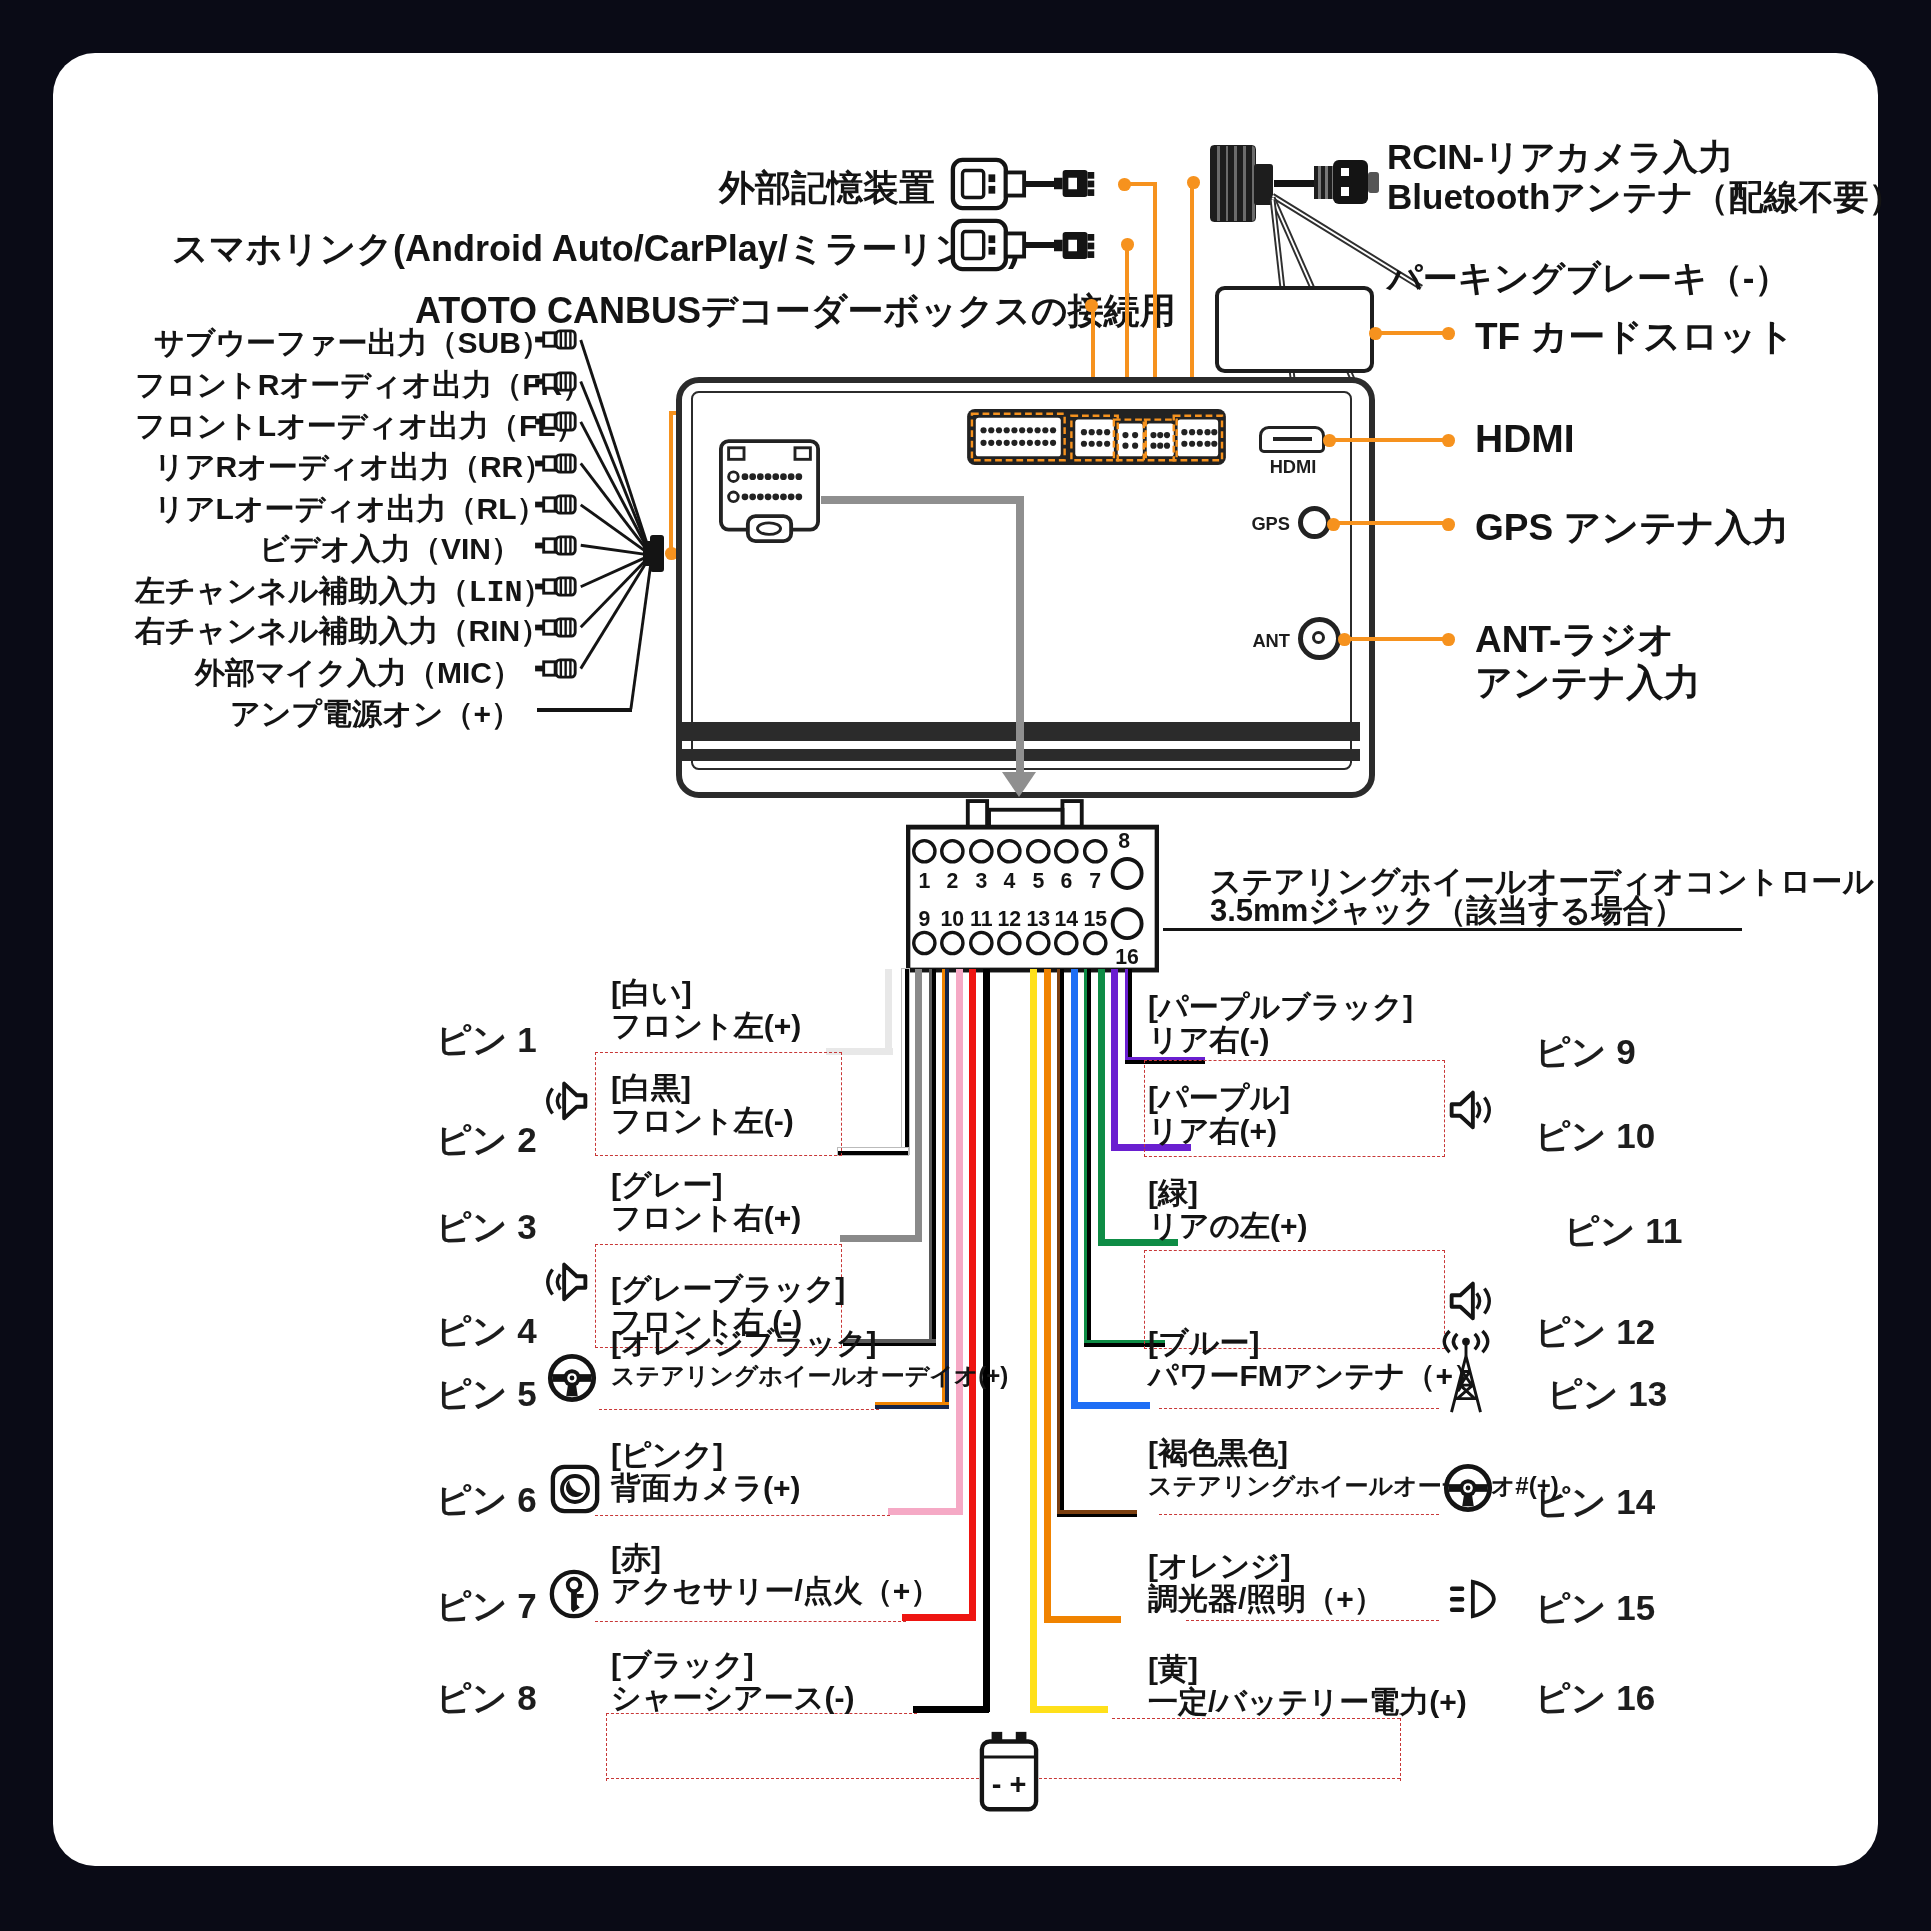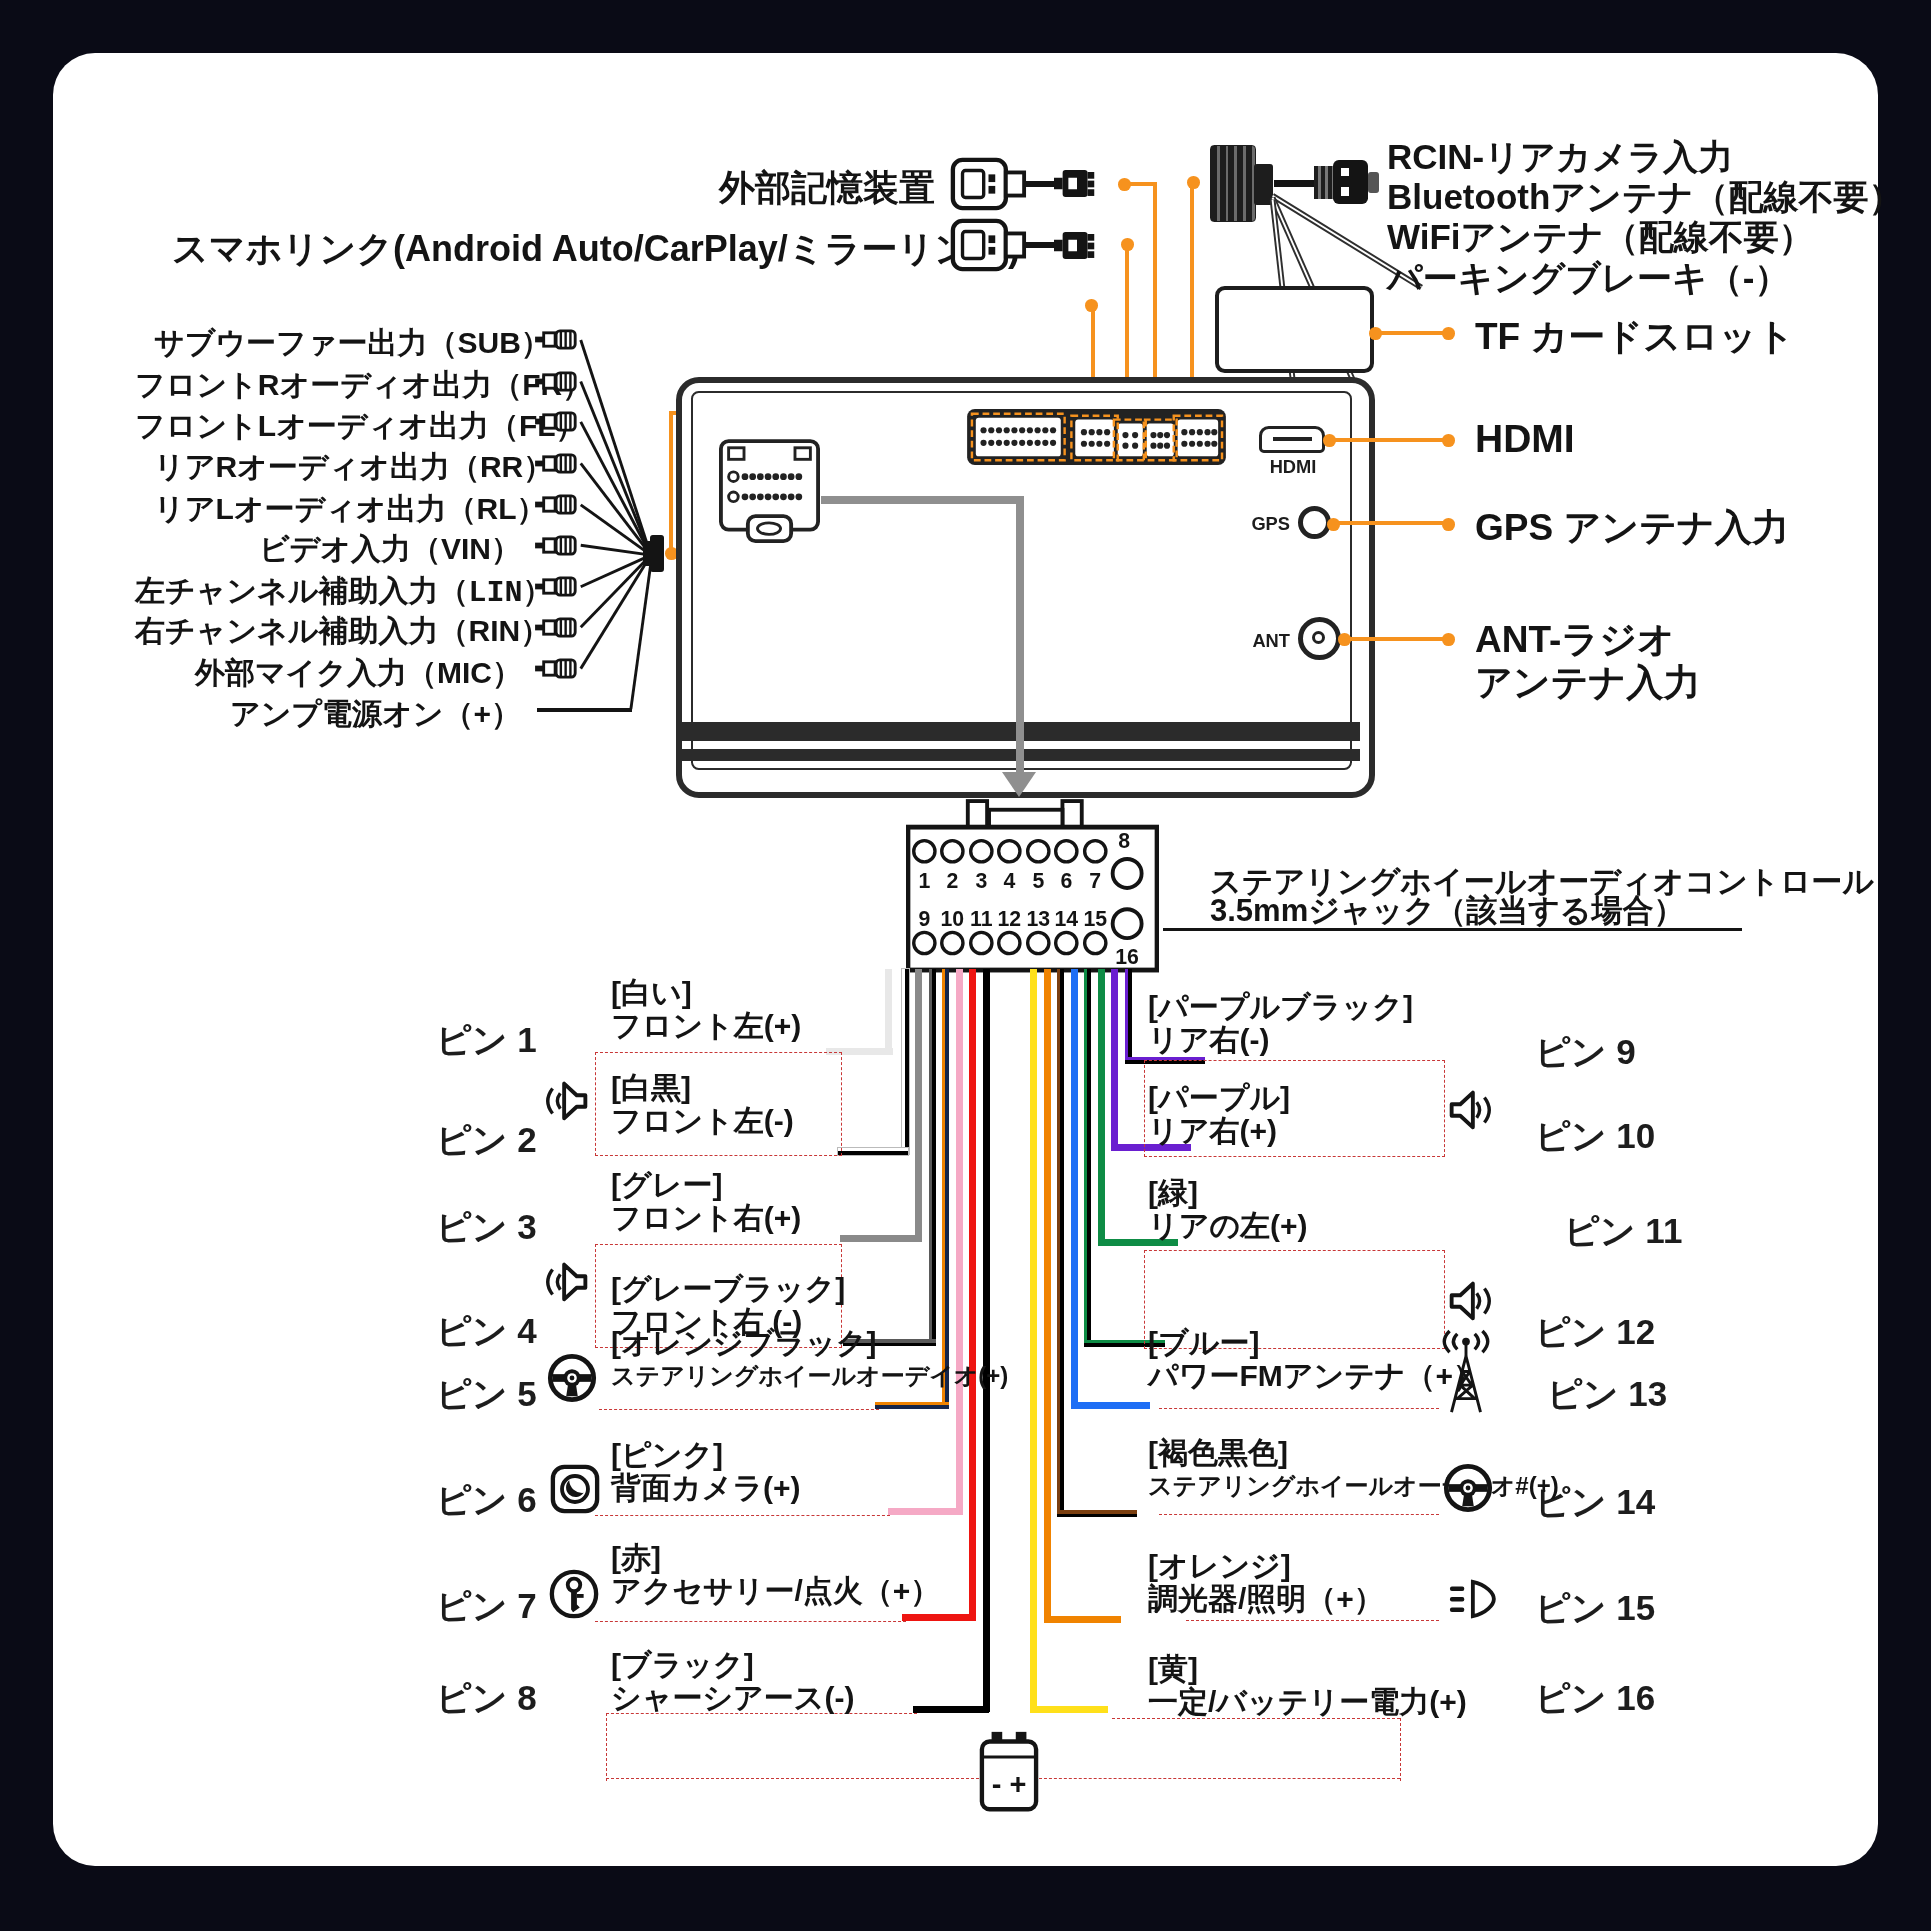--- a/index.html
+++ b/index.html
@@ -29,20 +29,21 @@
   svg text{font-family:"Liberation Sans","DejaVu Sans",sans-serif;}
 </style>
 </head>
 <body>
 
 <div class="canvas">
   <div class="card"></div>
 
   <div class="a t f37 right" style="left:541px;top:164px;width:394px;">外部記憶装置</div>
   <div class="a t f37 right" style="left:172px;top:225px;width:763px;">スマホリンク(Android Auto/CarPlay/ミラーリンク)</div>
+  <div class="a t f37 right" style="left:415px;top:287px;width:660px;">ATOTO CANBUSデコーダーボックスの接続用</div>
 
   <svg class="a" style="left:950px;top:153px;" width="77" height="62" viewBox="0 0 80 64">
     <rect x="3" y="7" width="55" height="50" rx="10" fill="#fff" stroke="#141414" stroke-width="4.5"></rect>
     <rect x="13" y="18" width="22" height="28" rx="3" fill="#fff" stroke="#141414" stroke-width="3.5"></rect>
     <rect x="40" y="22" width="7" height="8" fill="#141414"></rect>
       <rect x="40" y="34" width="7" height="8" fill="#141414"></rect>
     <rect x="58" y="20" width="19" height="24" fill="#fff" stroke="#141414" stroke-width="4"></rect>
   </svg>
   <div class="blkline" style="left:1023px;top:181px;width:31px;height:5.8px;"></div>
   <svg class="a" style="left:1054px;top:164px;" width="46" height="39" viewBox="0 0 48 40">
@@ -95,21 +96,20 @@
   <svg class="a" style="left:1260px;top:159px;" width="261" height="377" viewBox="0 0 270 390">
     <line x1="13" y1="38" x2="167" y2="133" stroke="#2e2e2e" stroke-width="6"></line>
       <line x1="13" y1="38" x2="167" y2="133" stroke="#fff" stroke-width="2"></line>
     <line x1="13" y1="40" x2="113" y2="267" stroke="#2e2e2e" stroke-width="6"></line>
       <line x1="13" y1="40" x2="113" y2="267" stroke="#fff" stroke-width="2"></line>
     <line x1="13" y1="42" x2="49" y2="365" stroke="#2e2e2e" stroke-width="6"></line>
       <line x1="13" y1="42" x2="49" y2="365" stroke="#fff" stroke-width="2"></line>
   </svg>
   <div class="a t f36" style="left:1387px;top:137px;">RCIN-リアカメラ入力</div>
   <div class="a t f36" style="left:1387px;top:177px;">Bluetoothアンテナ（配線不要）</div>
-  <div class="a t f36" style="left:1387px;top:217px;">WiFiアンテナ（配線不要）</div>
   <div class="a t f36" style="left:1387px;top:258px;">パーキングブレーキ（-）</div>
   <div class="od" style="left:1187px;top:176px;"></div>
   <div class="ol" style="left:1190px;top:180px;width:3.9px;height:238px;"></div>
   <div class="od" style="left:1187px;top:411px;"></div>
 
   <div class="a" style="left:1215px;top:286px;width:151px;height:79px;border:4.8px solid #1d1d1d;border-radius:9.7px;background:#fff;"></div>
   <div class="od" style="left:1369px;top:327px;"></div>
   <div class="ol" style="left:1375px;top:331px;width:73px;height:3.9px;"></div>
   <div class="od" style="left:1442px;top:327px;"></div>
   <div class="a t f38" style="left:1475px;top:312px;">TF カードスロット</div>

